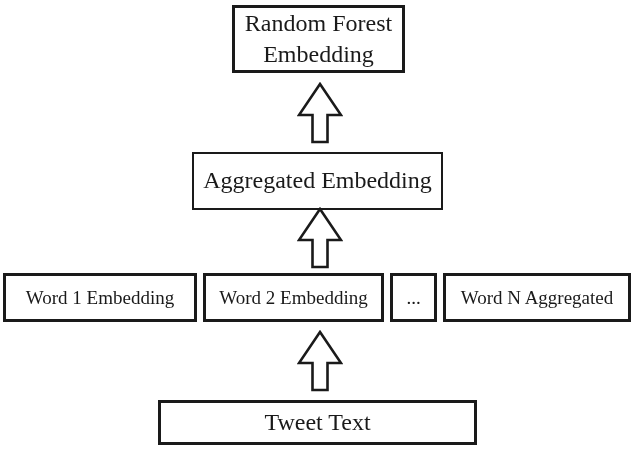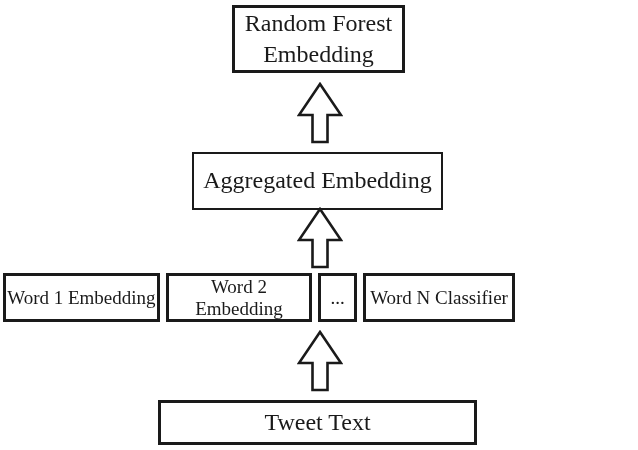--- a/index.html
+++ b/index.html
@@ -29,21 +29,21 @@
     line-height: 1.3;
   }
   #box-classifier  { left: 232px; top: 5px;   width: 173px; height: 68px; }
   #box-aggregated  { left: 192px; top: 152px; width: 251px; height: 58px; border-width: 2px; }
   #box-tweet       { left: 158px; top: 400px; width: 319px; height: 45px; }
 
   #embedding-row {
     position: absolute;
     left: 3px;
     top: 273px;
-    width: 512px;
+    width: 628px;
     height: 49px;
     display: flex;
     gap: 6px;
   }
   .cell {
     box-sizing: border-box;
     background: #ffffff;
     border: 3px solid #1a1a1a;
     display: flex;
     align-items: center;
@@ -95,21 +95,21 @@
     <div class="cell cell-0">
       <span>Word 1 Embedding</span>
     </div>
     <div class="cell cell-1">
       <span>Word 2 Embedding</span>
     </div>
     <div class="cell cell-2">
       <span>...</span>
     </div>
     <div class="cell cell-3">
-      <span>Word N Classifier</span>
+      <span>Word N Aggregated</span>
     </div>
   </div>
 
   <svg id="arrow-3" class="up-arrow" viewBox="0 0 46 62">
     <polygon points="23,2 44,33 30.5,33 30.5,60 15.5,60 15.5,33 2,33" fill="#ffffff" stroke="#1a1a1a" stroke-width="2.6" stroke-linejoin="miter"></polygon>
   </svg>
 
   <div id="box-tweet" class="box">
     <span>Tweet Text</span>
   </div>

